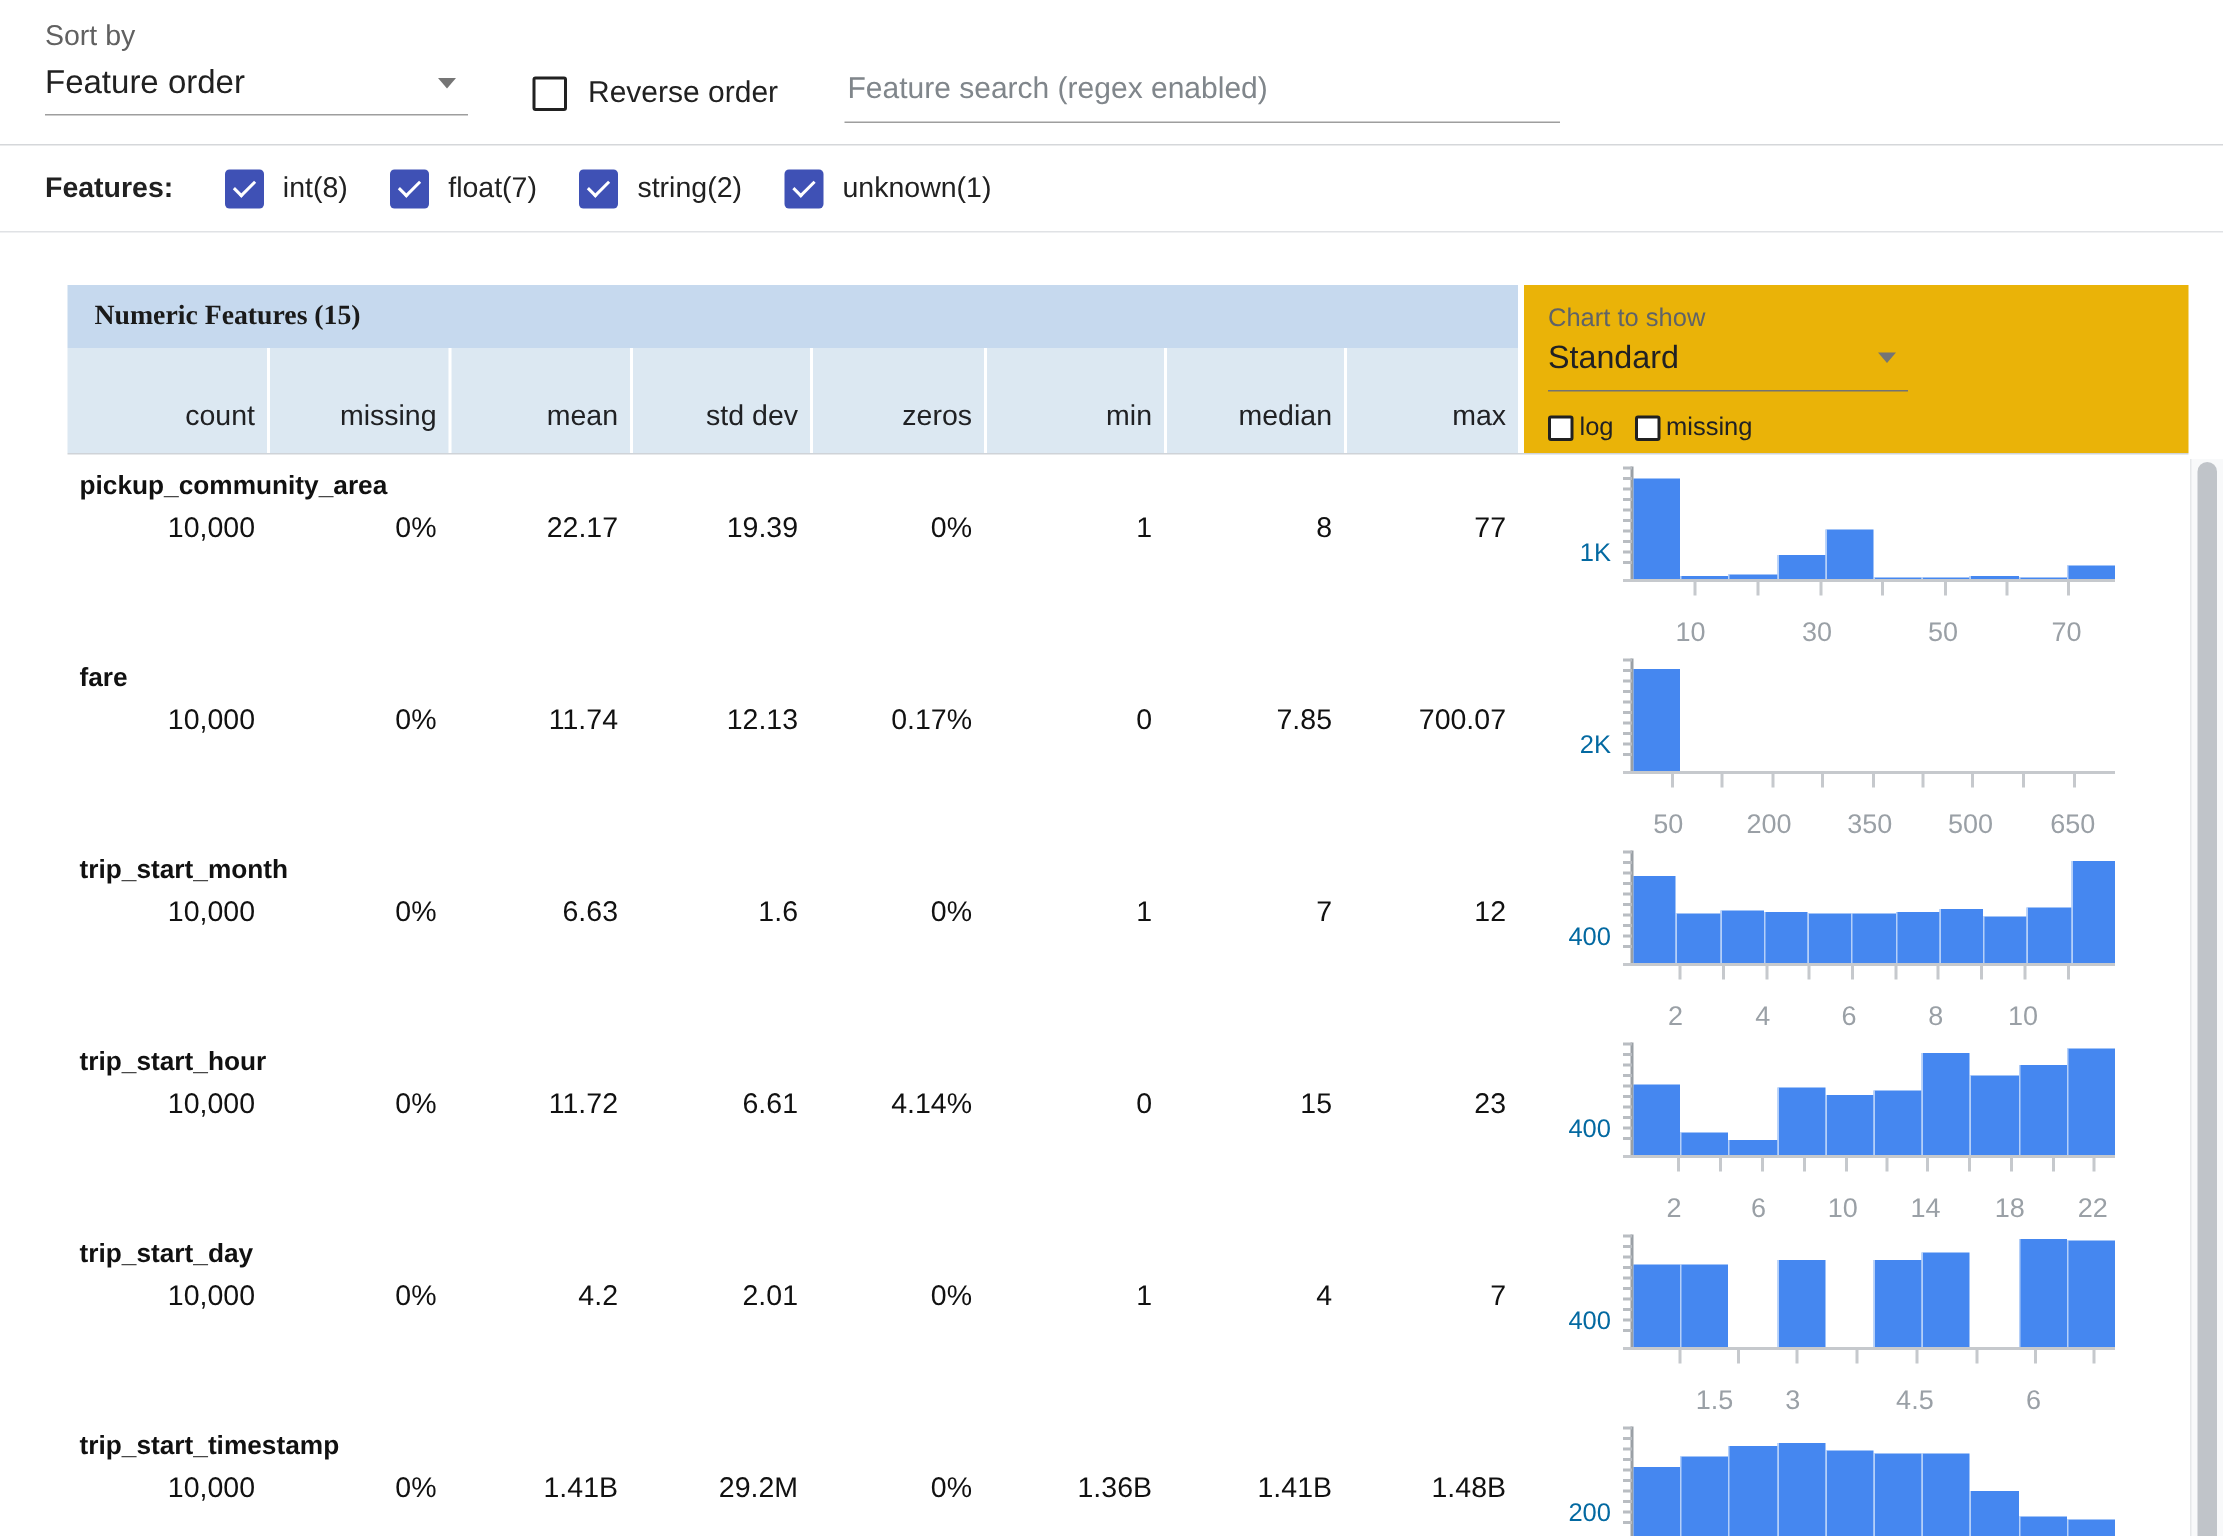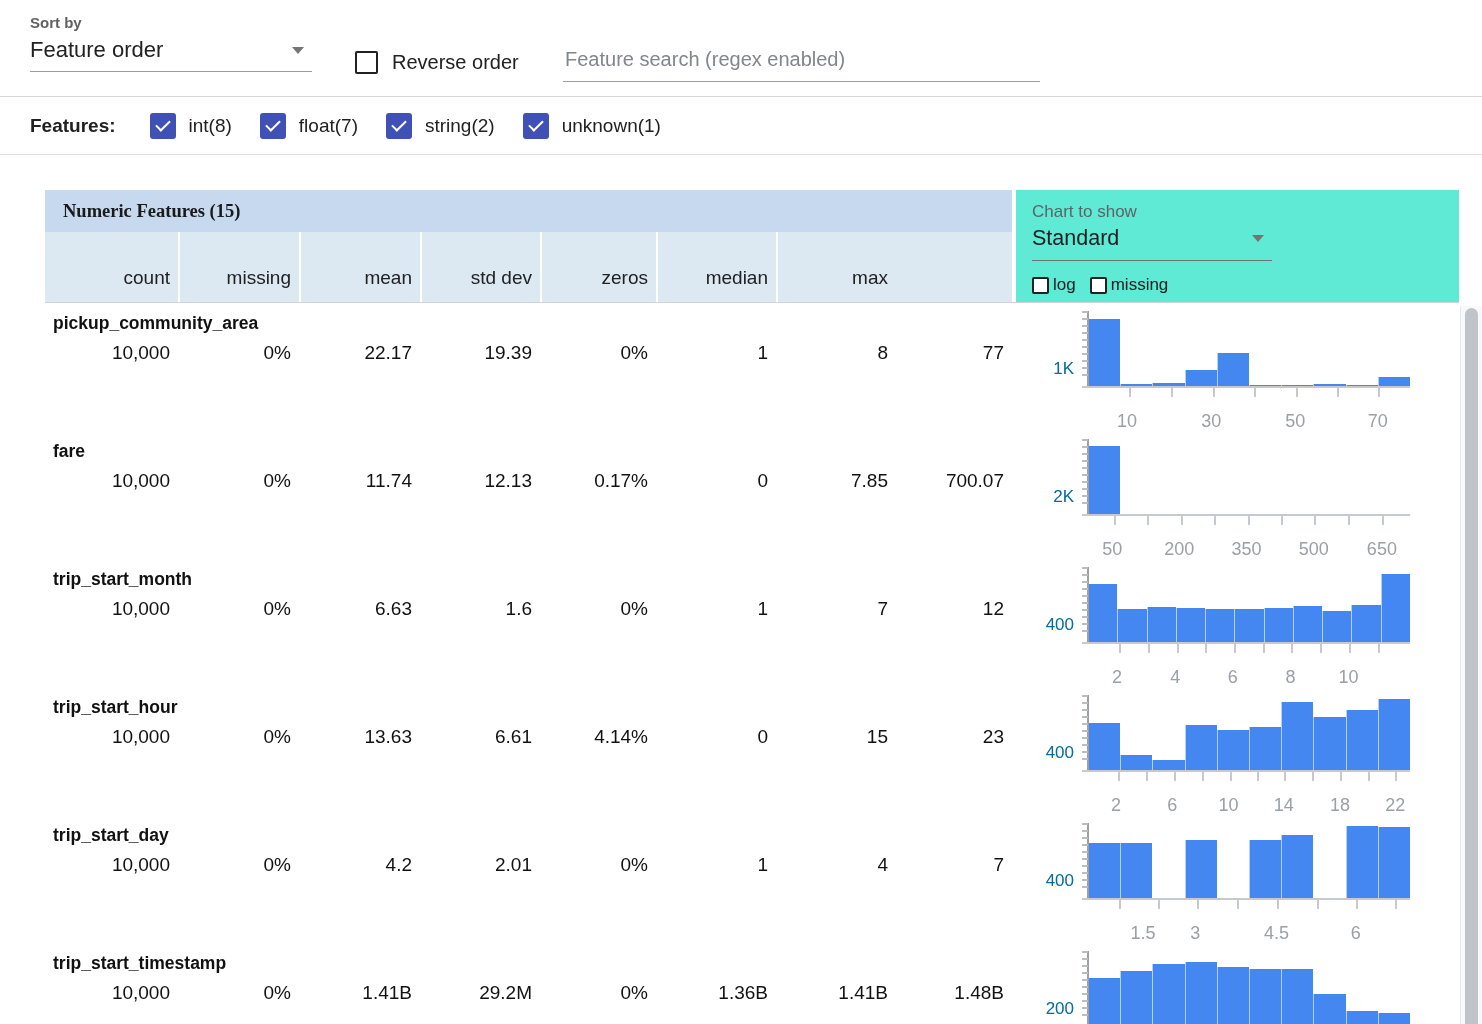--- a/index.html
+++ b/index.html
@@ -2,21 +2,21 @@
 <html><head>
 <meta charset="utf-8">
 <style>
   * { margin:0; padding:0; box-sizing:border-box; }
   body { font-family:"Liberation Sans", sans-serif; background:#fff; }
   #root { position:relative; width:1482px; height:1024px; overflow:hidden; background:#fff; color:#1f1f1f; }
 
   
   .toolbar { position:relative; height:97px; border-bottom:1px solid #d5d7da; }
   .sort { position:absolute; left:30px; top:14px; width:282px; border-bottom:1px solid #9e9e9e; padding-bottom:8px; cursor:pointer; }
-  .field-label { font-size:15px; color:#616161; margin-bottom:6px;font-weight:bold; }
+  .field-label { font-size:19px; color:#616161; margin-bottom:6px; }
   .sort-value-row { display:flex; align-items:center; justify-content:space-between; }
   .sort-value { font-size:22px; color:#212121; }
   .dd-arrow { width:0; height:0; border-left:6px solid transparent; border-right:6px solid transparent; border-top:7px solid #757575; margin-right:8px; }
   .reverse { position:absolute; left:355px; top:51px; display:flex; align-items:center; cursor:pointer; }
   .cb-empty { width:23px; height:23px; border:2px solid #212121; border-radius:2px; background:#fff; flex:0 0 auto; }
   .cb-empty.small { width:17px; height:17px; }
   .reverse-label { font-size:20px; margin-left:14px; color:#212121; }
   .search { position:absolute; left:563px; top:44px; width:477px; }
   .search input { width:100%; border:none; outline:none; border-bottom:1px solid #9e9e9e; font-size:20px; padding:4px 2px 10px 2px; font-family:"Liberation Sans", sans-serif; color:#212121; background:transparent; }
   .search input::placeholder { color:#80868b; }
@@ -33,21 +33,21 @@
   
   .table { position:absolute; left:45px; top:190px; width:1414px; }
   .table-head { display:flex; border-bottom:1px solid #cfd3d8; }
   .table-head-left { width:967px; }
   .title-row { height:42px; background:#c6d9ee; display:flex; align-items:center; }
   .title-row .title { font-size:18.5px; font-weight:700; margin-left:18px; color:#1a1a1a;font-family:Liberation Serif, serif; }
   .col-head { height:70px; background:#dce8f2; display:grid; grid-template-columns:133px 121px 121px 120px 116px 120px 120px 116px; }
   .col-head > div { display:flex; align-items:flex-end; justify-content:flex-end; padding:0 8px 13px 0; font-size:19px; color:#202124; }
   .col-head > div + div { border-left:2px solid #fff; }
   .head-gap { width:4px; background:#fff; }
-  .panel { flex:1; height:112px; background:#5eead4; position:relative; }
+  .panel { flex:1; height:112px; background:#eab308; position:relative; }
   .panel-label { position:absolute; left:16px; top:12px; font-size:17px; color:#5f6368; }
   .chart-select { position:absolute; left:16px; top:36px; width:240px; border-bottom:1px solid #737373; padding-bottom:9px; cursor:pointer; display:flex; align-items:center; justify-content:space-between; }
   .chart-select .sel { font-size:21.5px; color:#202124; }
   .panel-checks { position:absolute; left:16px; top:85px; display:flex; align-items:center; }
   .panel-check { display:flex; align-items:center; margin-right:14px; cursor:pointer; }
   .panel-check span.lbl { font-size:17px; margin-left:4px; color:#202124; }
 
   
   .frow { height:128px; display:flex; }
   .frow-left { width:967px; padding-top:9px; }
@@ -121,20 +121,21 @@
       <div class="table-head-left">
         <div class="title-row">
           <span class="title">Numeric Features (15)</span>
         </div>
         <div class="col-head" id="colHead">
             <div>count</div>
             <div>missing</div>
             <div>mean</div>
             <div>std dev</div>
             <div>zeros</div>
+            <div>min</div>
             <div>median</div>
             <div>max</div>
           </div>
       </div>
       <div class="head-gap"></div>
       <div class="panel">
         <div class="panel-label">Chart to show</div>
         <div class="chart-select">
           <span class="sel">Standard</span>
           <span class="dd-arrow"></span>
@@ -327,21 +328,21 @@
               <span style="left: 81%;">10</span>
             </div>
           </div>
         </div>
         <div class="frow">
           <div class="frow-left">
             <div class="fname">trip_start_hour</div>
             <div class="fstats">
               <div>10,000</div>
               <div>0%</div>
-              <div>13.63</div>
+              <div>11.72</div>
               <div>6.61</div>
               <div>4.14%</div>
               <div>0</div>
               <div>15</div>
               <div>23</div>
             </div>
           </div>
           <div class="frow-chart">
             <div class="ylab">400</div>
             <div class="plot">

